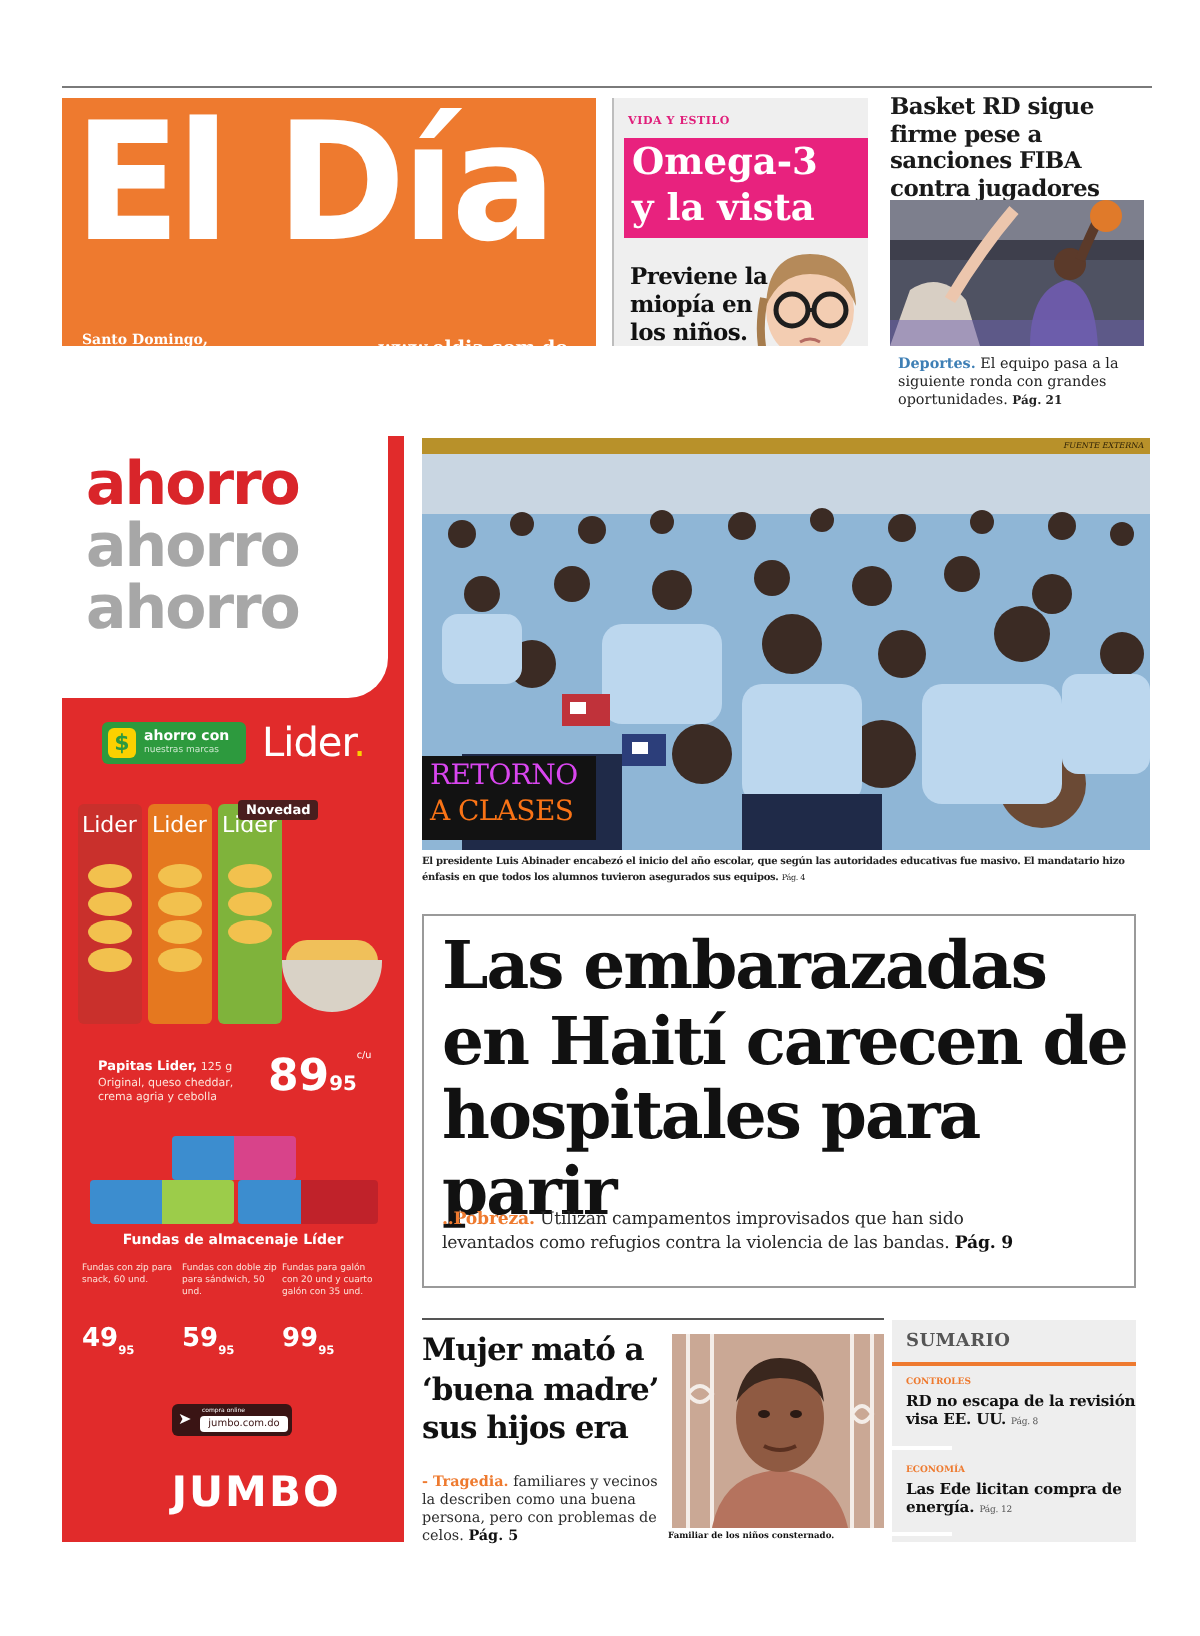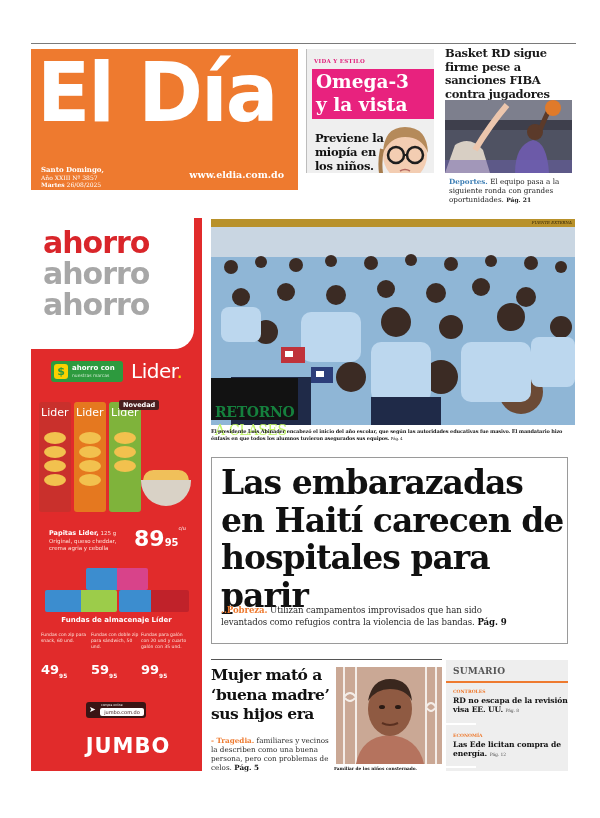--- a/index.html
+++ b/index.html
@@ -2,21 +2,21 @@
 <html><head>
 <meta charset="utf-8">
 <style>
   * { box-sizing: border-box; margin: 0; padding: 0; }
   html, body { width: 600px; height: 818px; background: #ffffff; overflow: hidden; }
   body { position: relative; font-family: "DejaVu Serif", serif; color: #1a1a1a; }
 
   .top-rule { position: absolute; left: 31px; top: 43px; width: 545px; height: 1px; background: #7a7a7a; }
 
   
-  .masthead { position: absolute; left: 31px; top: 49px; width: 267px; height: 141px; background: #ee7a2f; }
+  .masthead { position: absolute; left: 31px; top: 49px; width: 267px; height: 124px; background: #ee7a2f; }
   .logo { position: absolute; left: 6px; top: -4px; font-family: "DejaVu Sans", sans-serif; font-weight: bold; font-size: 78px; color: #fff; letter-spacing: -2px; transform: scaleY(1.05); transform-origin: left top; }
   .mast-meta { position: absolute; left: 10px; top: 117px; color: #fff; font-size: 6px; line-height: 7.5px; }
   .mast-meta .city { font-weight: bold; font-size: 7px; }
   .mast-meta b { font-weight: bold; }
   .mast-url { position: absolute; right: 14px; top: 120px; color: #fff; font-weight: bold; font-size: 9.5px; }
 
   
   .vida { position: absolute; left: 306px; top: 49px; width: 128px; height: 124px; background: #efefef; overflow: hidden; border-left: 1px solid #bdbdbd; }
   .vida-kicker { position: absolute; left: 7px; top: 9px; color: #e01e7a; font-size: 5.5px; font-weight: bold; letter-spacing: 0.3px; }
   .vida-band { position: absolute; left: 5px; top: 20px; width: 123px; height: 50px; background: #e8227e; }
@@ -67,22 +67,22 @@
   .fprice { position: absolute; top: 444px; font-size: 13px; }
   .jumbo-link { position: absolute; left: 55px; top: 484px; width: 60px; height: 16px; background: #3a1414; border-radius: 3px; }
   .jumbo-link .arrow { position: absolute; left: 3px; top: 3px; color: #fff; font-size: 8px; }
   .jumbo-link .lbl1 { position: absolute; left: 15px; top: 1px; color: #fff; font-family: "DejaVu Sans", sans-serif; font-size: 3px; }
   .jumbo-link .lbl2 { position: absolute; left: 14px; top: 6px; width: 44px; height: 8px; background: #fff; color: #3a1414; font-family: "DejaVu Sans", sans-serif; font-size: 5px; text-align: center; line-height: 8px; border-radius: 2px; }
   .jumbo { position: absolute; left: 0; width: 194px; top: 516px; text-align: center; color: #fff; font-family: "DejaVu Sans", sans-serif; font-weight: bold; font-size: 21px; letter-spacing: 1px; }
 
   
   .main-photo { position: absolute; left: 211px; top: 227px; width: 364px; height: 198px; overflow: hidden; background: #7fa8c9; }
   .retorno { position: absolute; left: 211px; top: 378px; width: 87px; height: 42px; background: #121212; padding: 2px 4px; }
-  .retorno .r1 { color: #15803d; font-weight: bold; font-size: 14px; line-height: 17px; letter-spacing: -0.3px; margin-top: 24px; }
-  .retorno .r2 { color: #bef264; font-size: 14px; line-height: 18px; letter-spacing: -0.3px; }
+  .retorno .r1 { color: #d946ef; font-weight: normal; font-size: 14px; line-height: 17px; letter-spacing: -0.3px; }
+  .retorno .r2 { color: #f97316; font-size: 14px; line-height: 18px; letter-spacing: -0.3px; }
   .caption { position: absolute; left: 211px; top: 428px; width: 364px; font-size: 5px; line-height: 7px; font-weight: bold; color: #222; letter-spacing: -0.15px; }
   .caption .pg { font-weight: normal; font-size: 4px; }
 
   
   .lead { position: absolute; left: 211px; top: 457px; width: 357px; height: 187px; border: 1px solid #9a9a9a; }
   .lead-title { position: absolute; left: 9px; top: 6px; font-weight: bold; font-size: 33px; line-height: 37.5px; letter-spacing: -1px; color: #111; }
   .lead-text { position: absolute; left: 9px; top: 146px; font-size: 8.6px; line-height: 12px; color: #2a2a2a; letter-spacing: -0.1px; }
   .lead-text .kicker { color: #ee7a2f; font-weight: bold; }
   .lead-text .pg { font-weight: bold; color: #111; }
 

